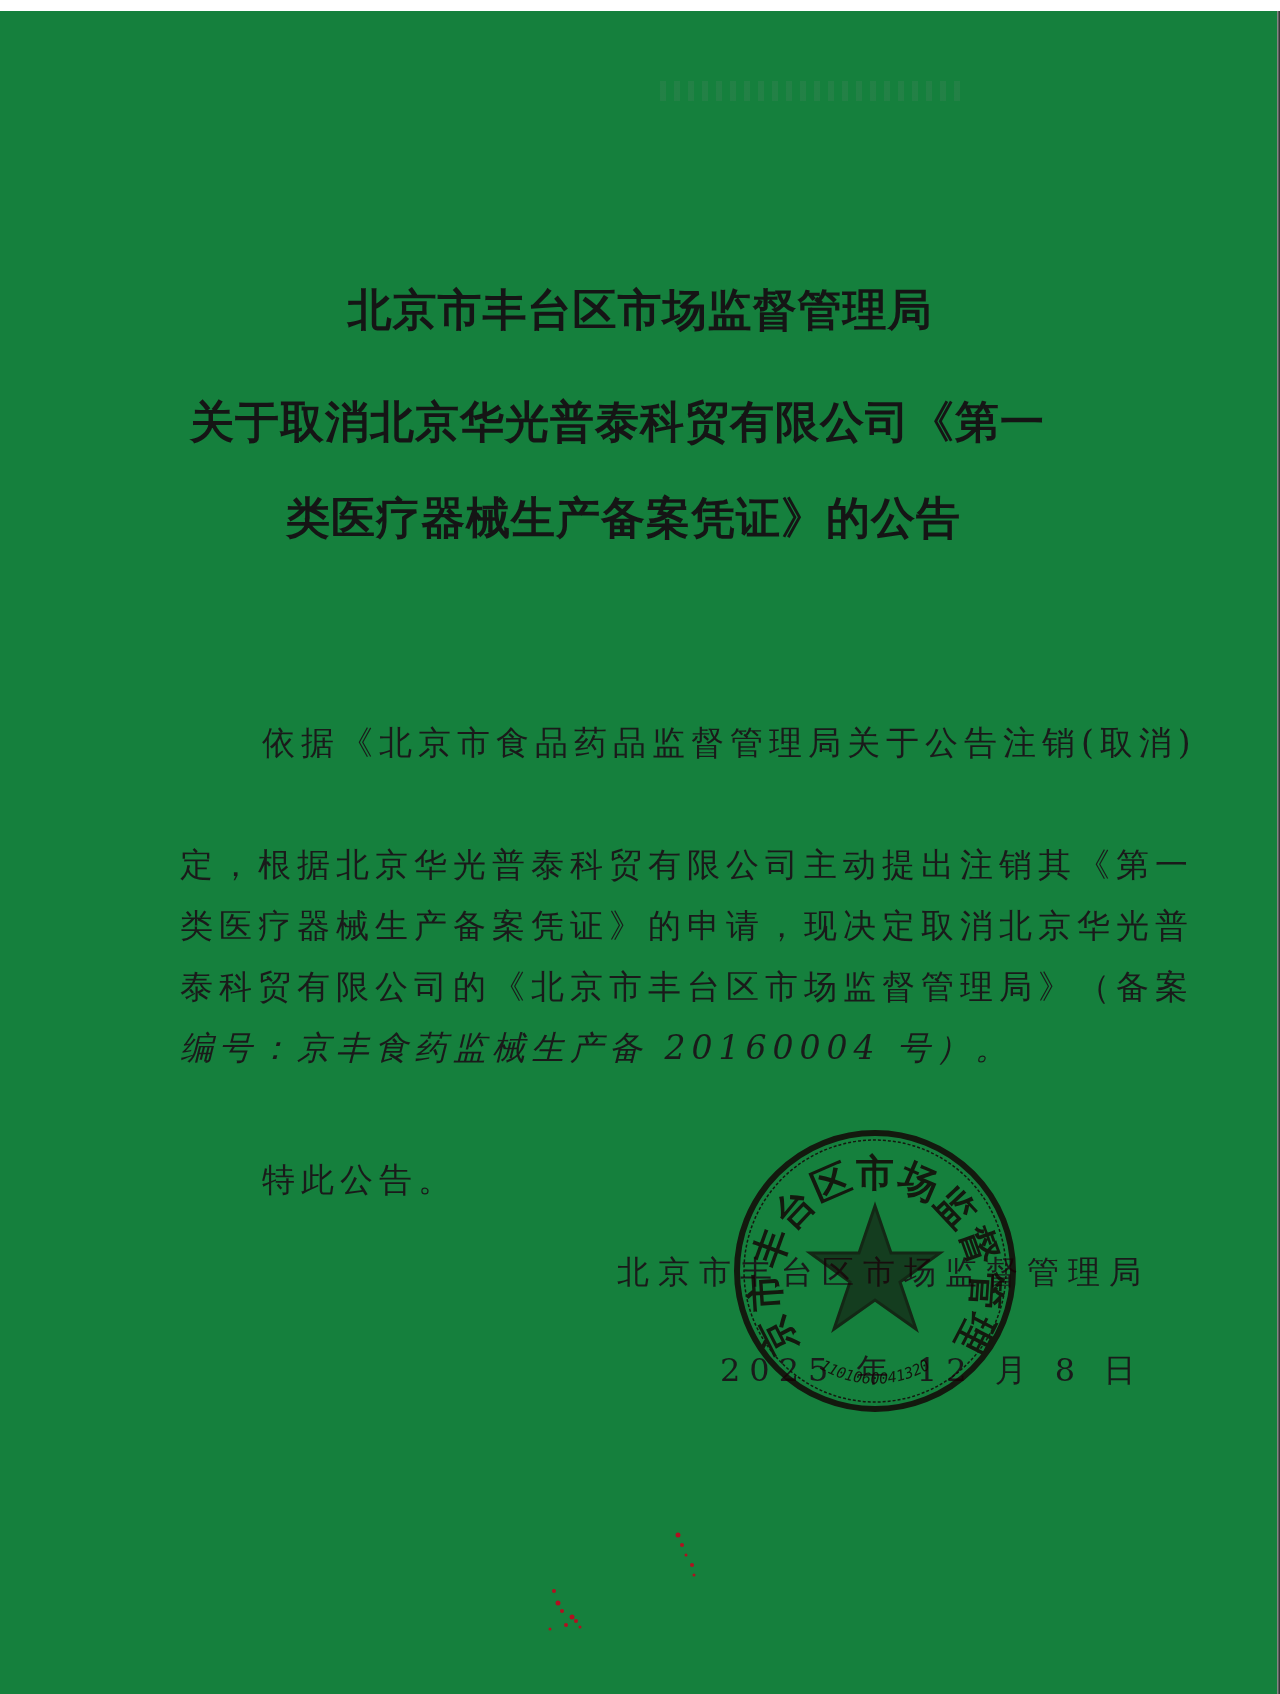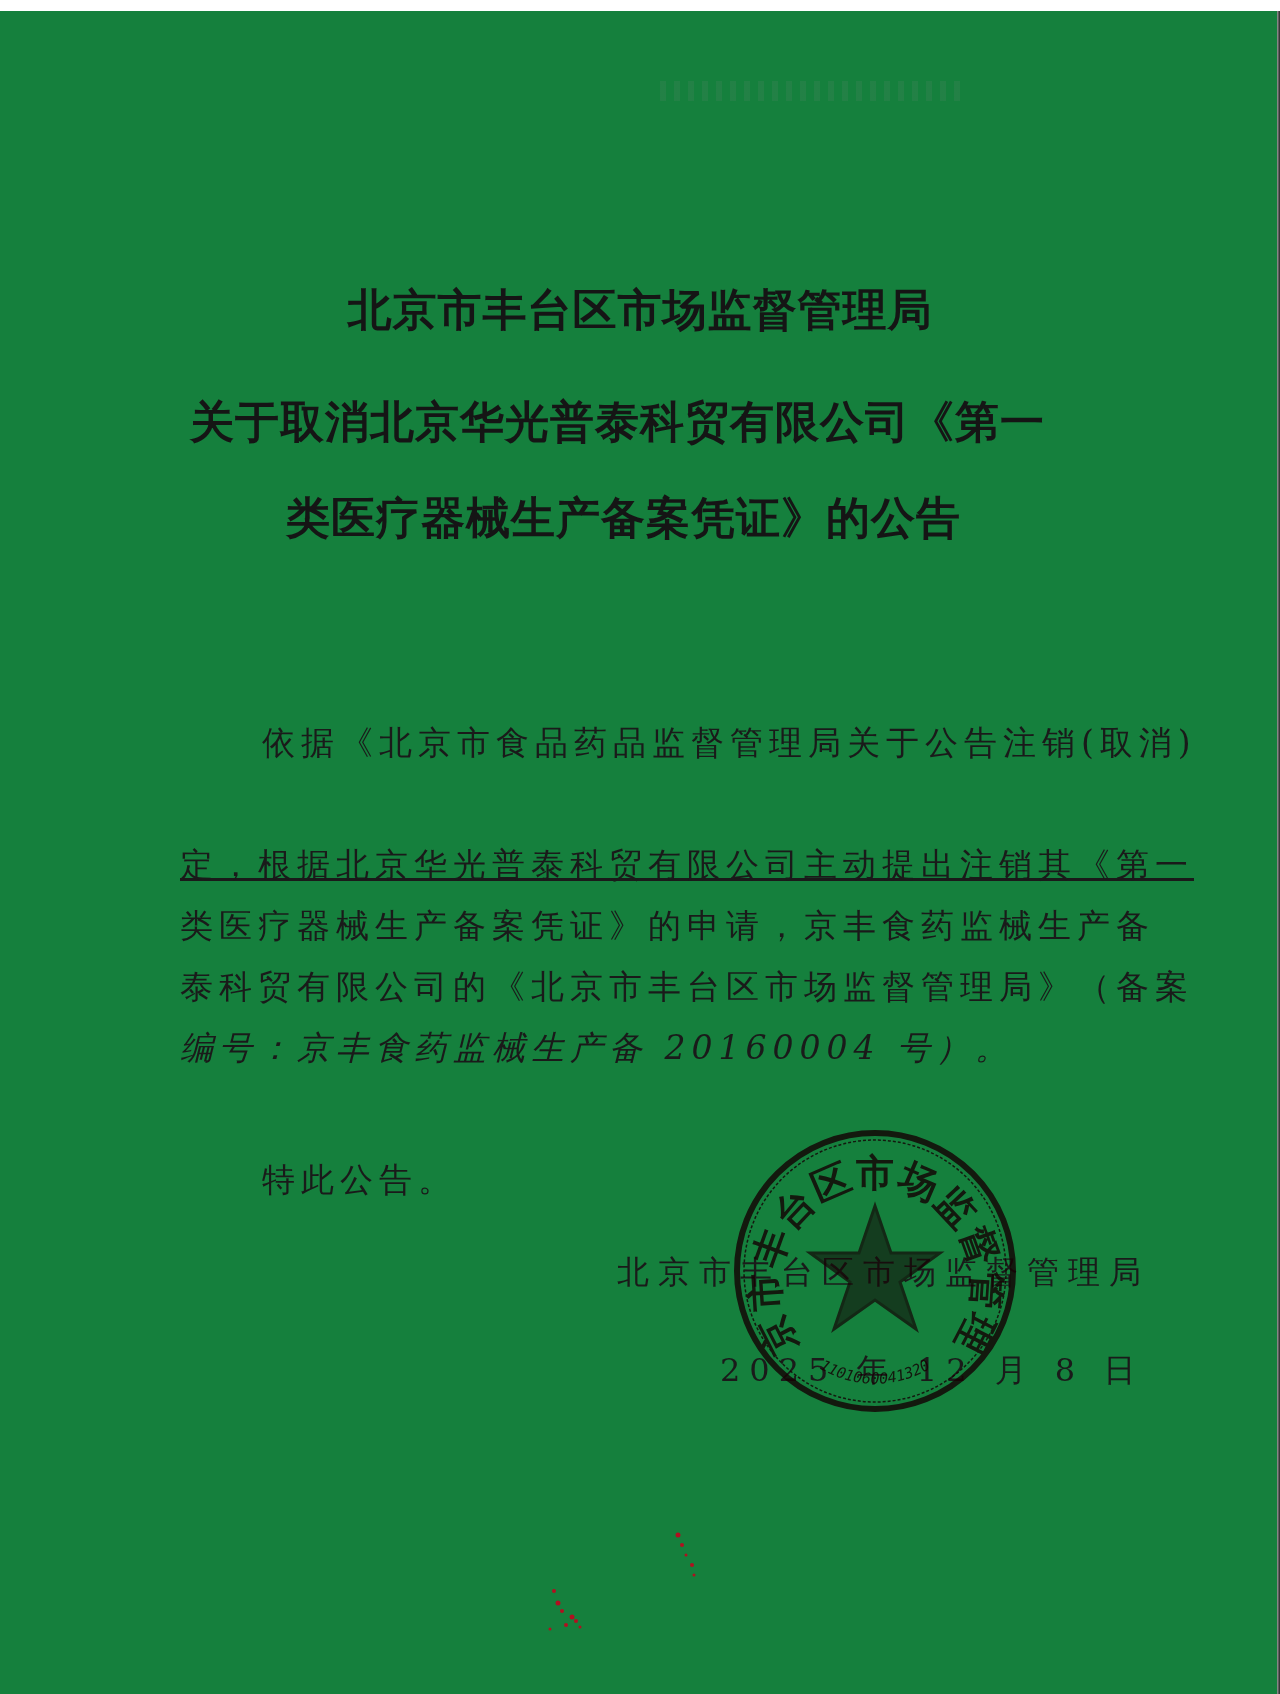--- a/index.html
+++ b/index.html
@@ -118,22 +118,22 @@
 
 <div class="page">
 
   <div class="faint-header"></div>
 
   <div class="title l1">北京市丰台区市场监督管理局</div>
   <div class="title l2">关于取消北京华光普泰科贸有限公司《第一</div>
   <div class="title l3">类医疗器械生产备案凭证》的公告</div>
 
   <div class="body-line indent" style="top:712px;">依据《北京市食品药品监督管理局关于公告注销(取消)</div>
-  <div class="body-line" style="top:834px;text-decoration:underline;">定，根据北京华光普泰科贸有限公司主动提出注销其《第一</div>
-  <div class="body-line" style="top:895px;">类医疗器械生产备案凭证》的申请，京丰食药监械生产备</div>
+  <div class="body-line" style="top:834px;">定，根据北京华光普泰科贸有限公司主动提出注销其《第一</div>
+  <div class="body-line" style="top:895px;">类医疗器械生产备案凭证》的申请，现决定取消北京华光普</div>
   <div class="body-line" style="top:956px;">泰科贸有限公司的《北京市丰台区市场监督管理局》（备案</div>
   <div class="body-line" style="top:1017px;font-style:italic;">编号：京丰食药监械生产备 20160004 号）。</div>
 
   <div class="closing">特此公告。</div>
 
   <div class="signature">北京市丰台区市场监督管理局</div>
   <div class="date">2025 年 12 月 8 日</div>
 
   <svg class="seal" viewBox="0 0 290 290" xmlns="http://www.w3.org/2000/svg">
     <defs>

